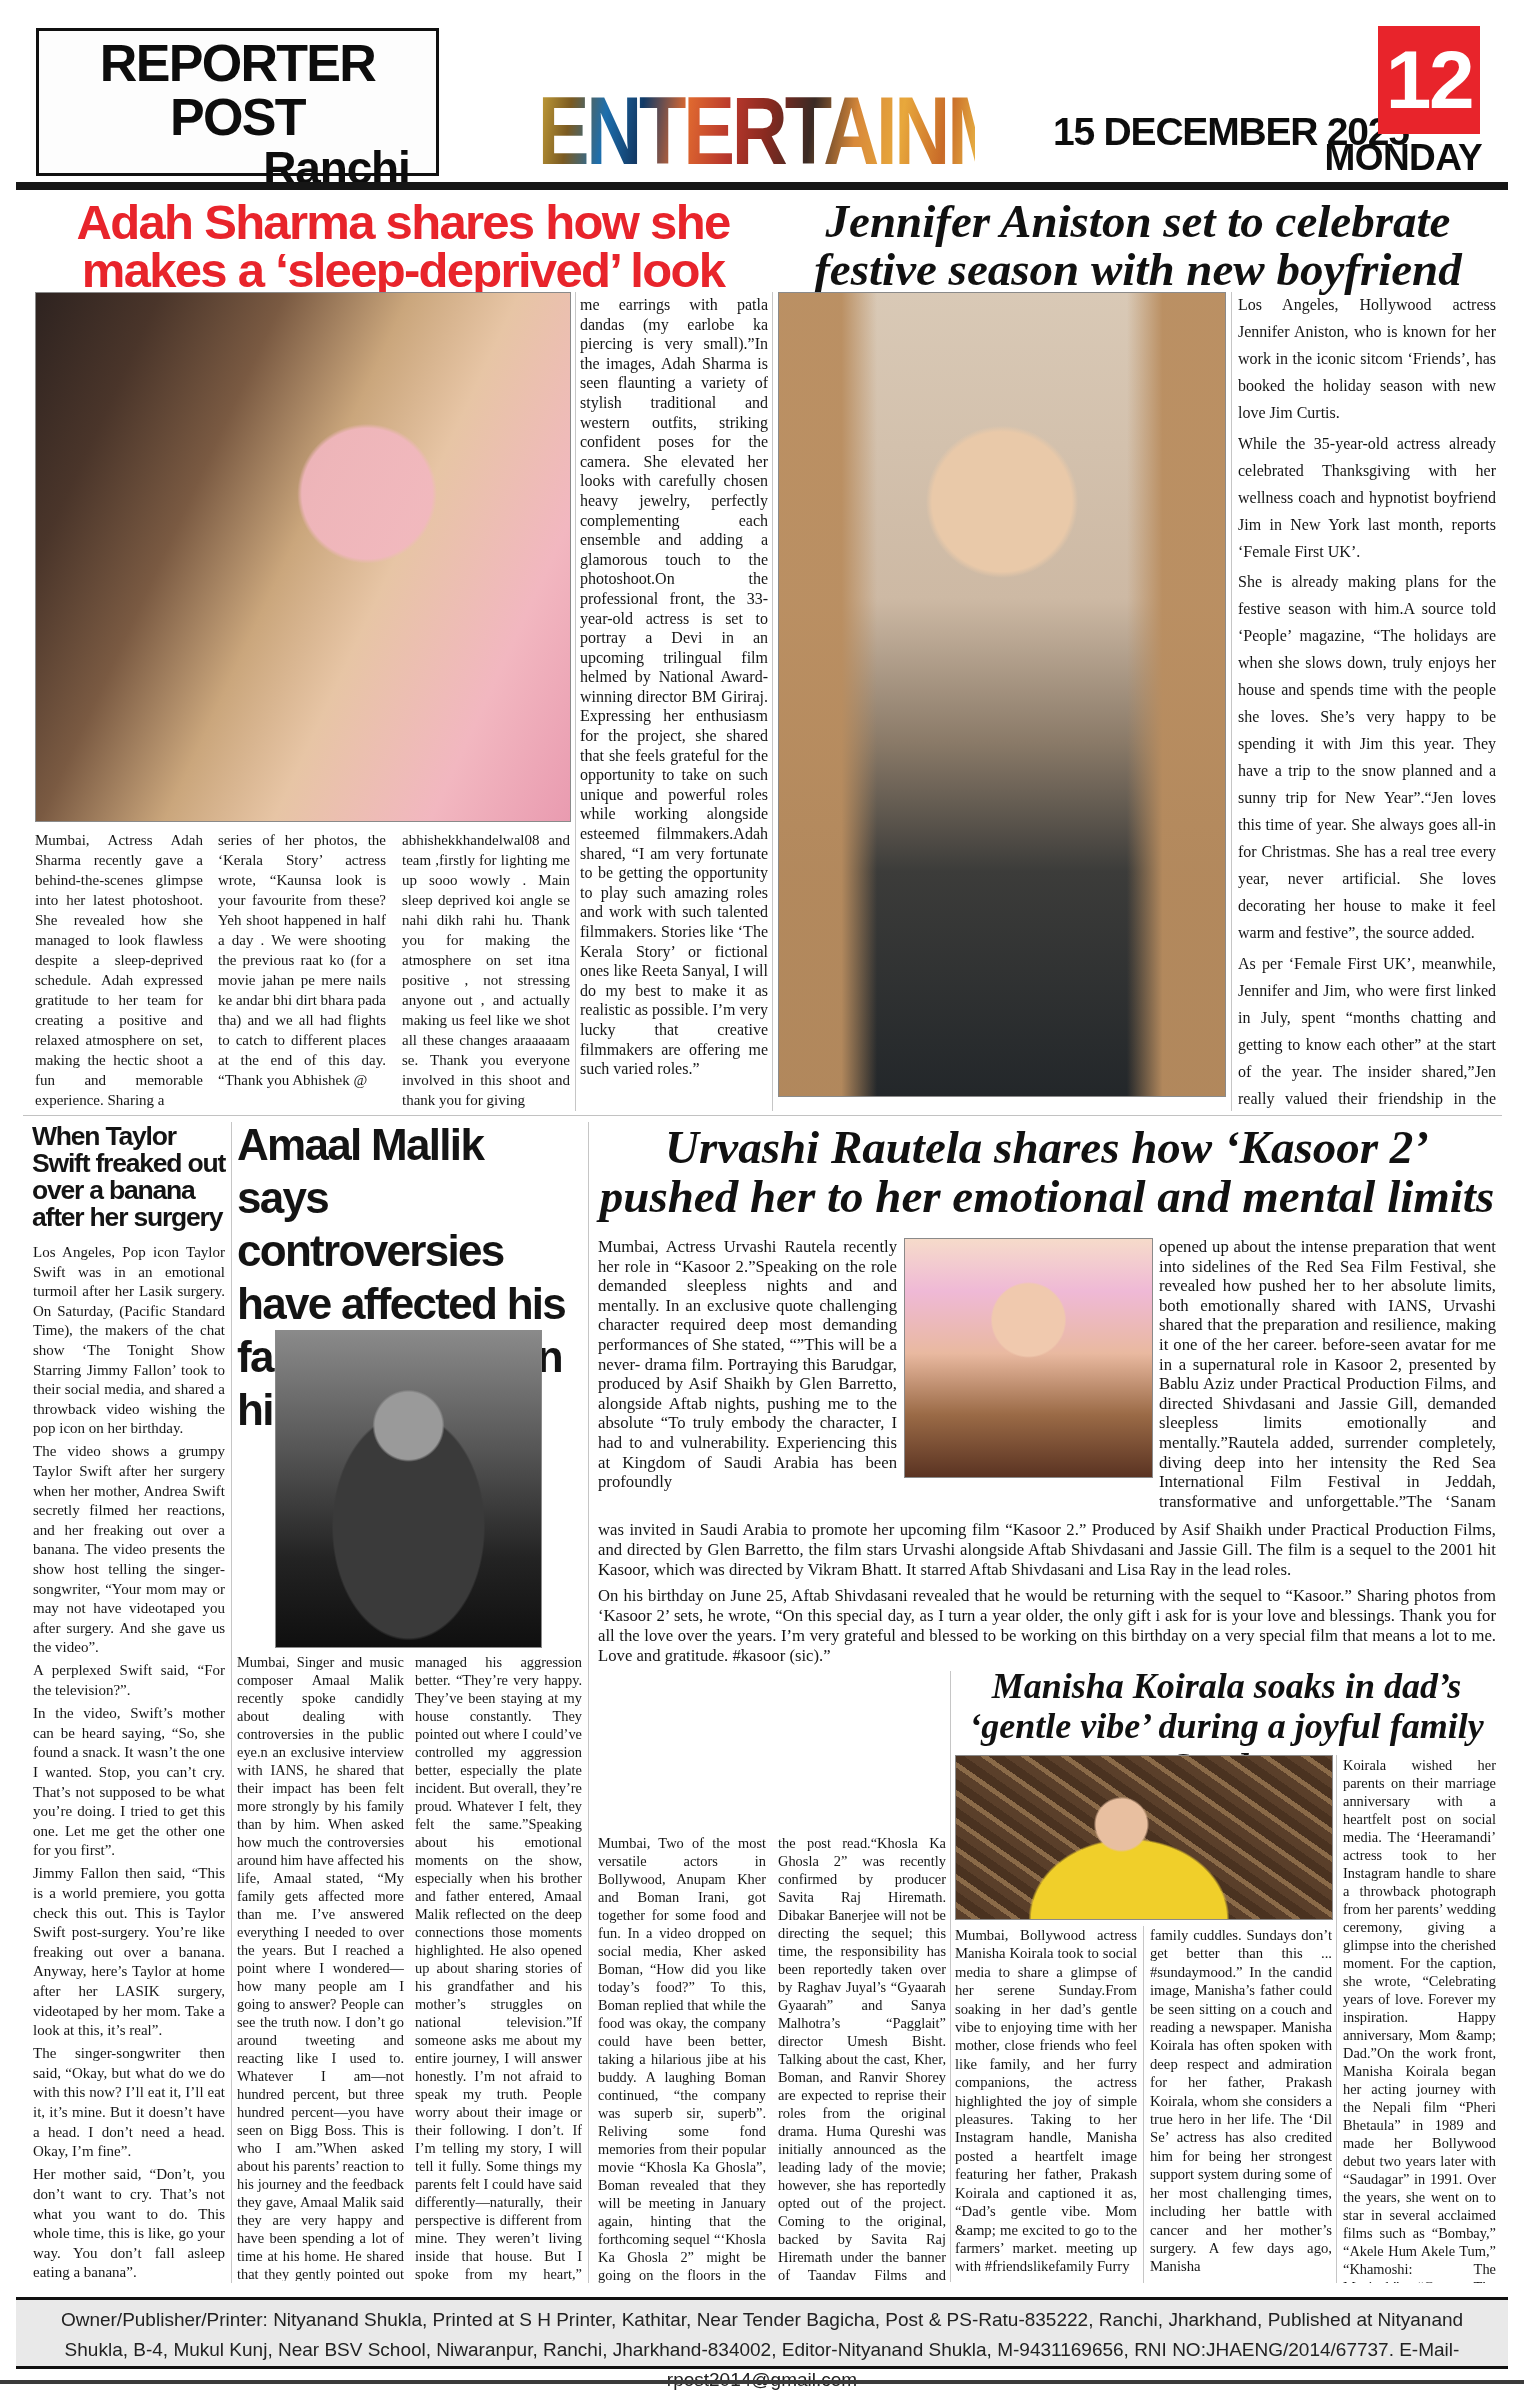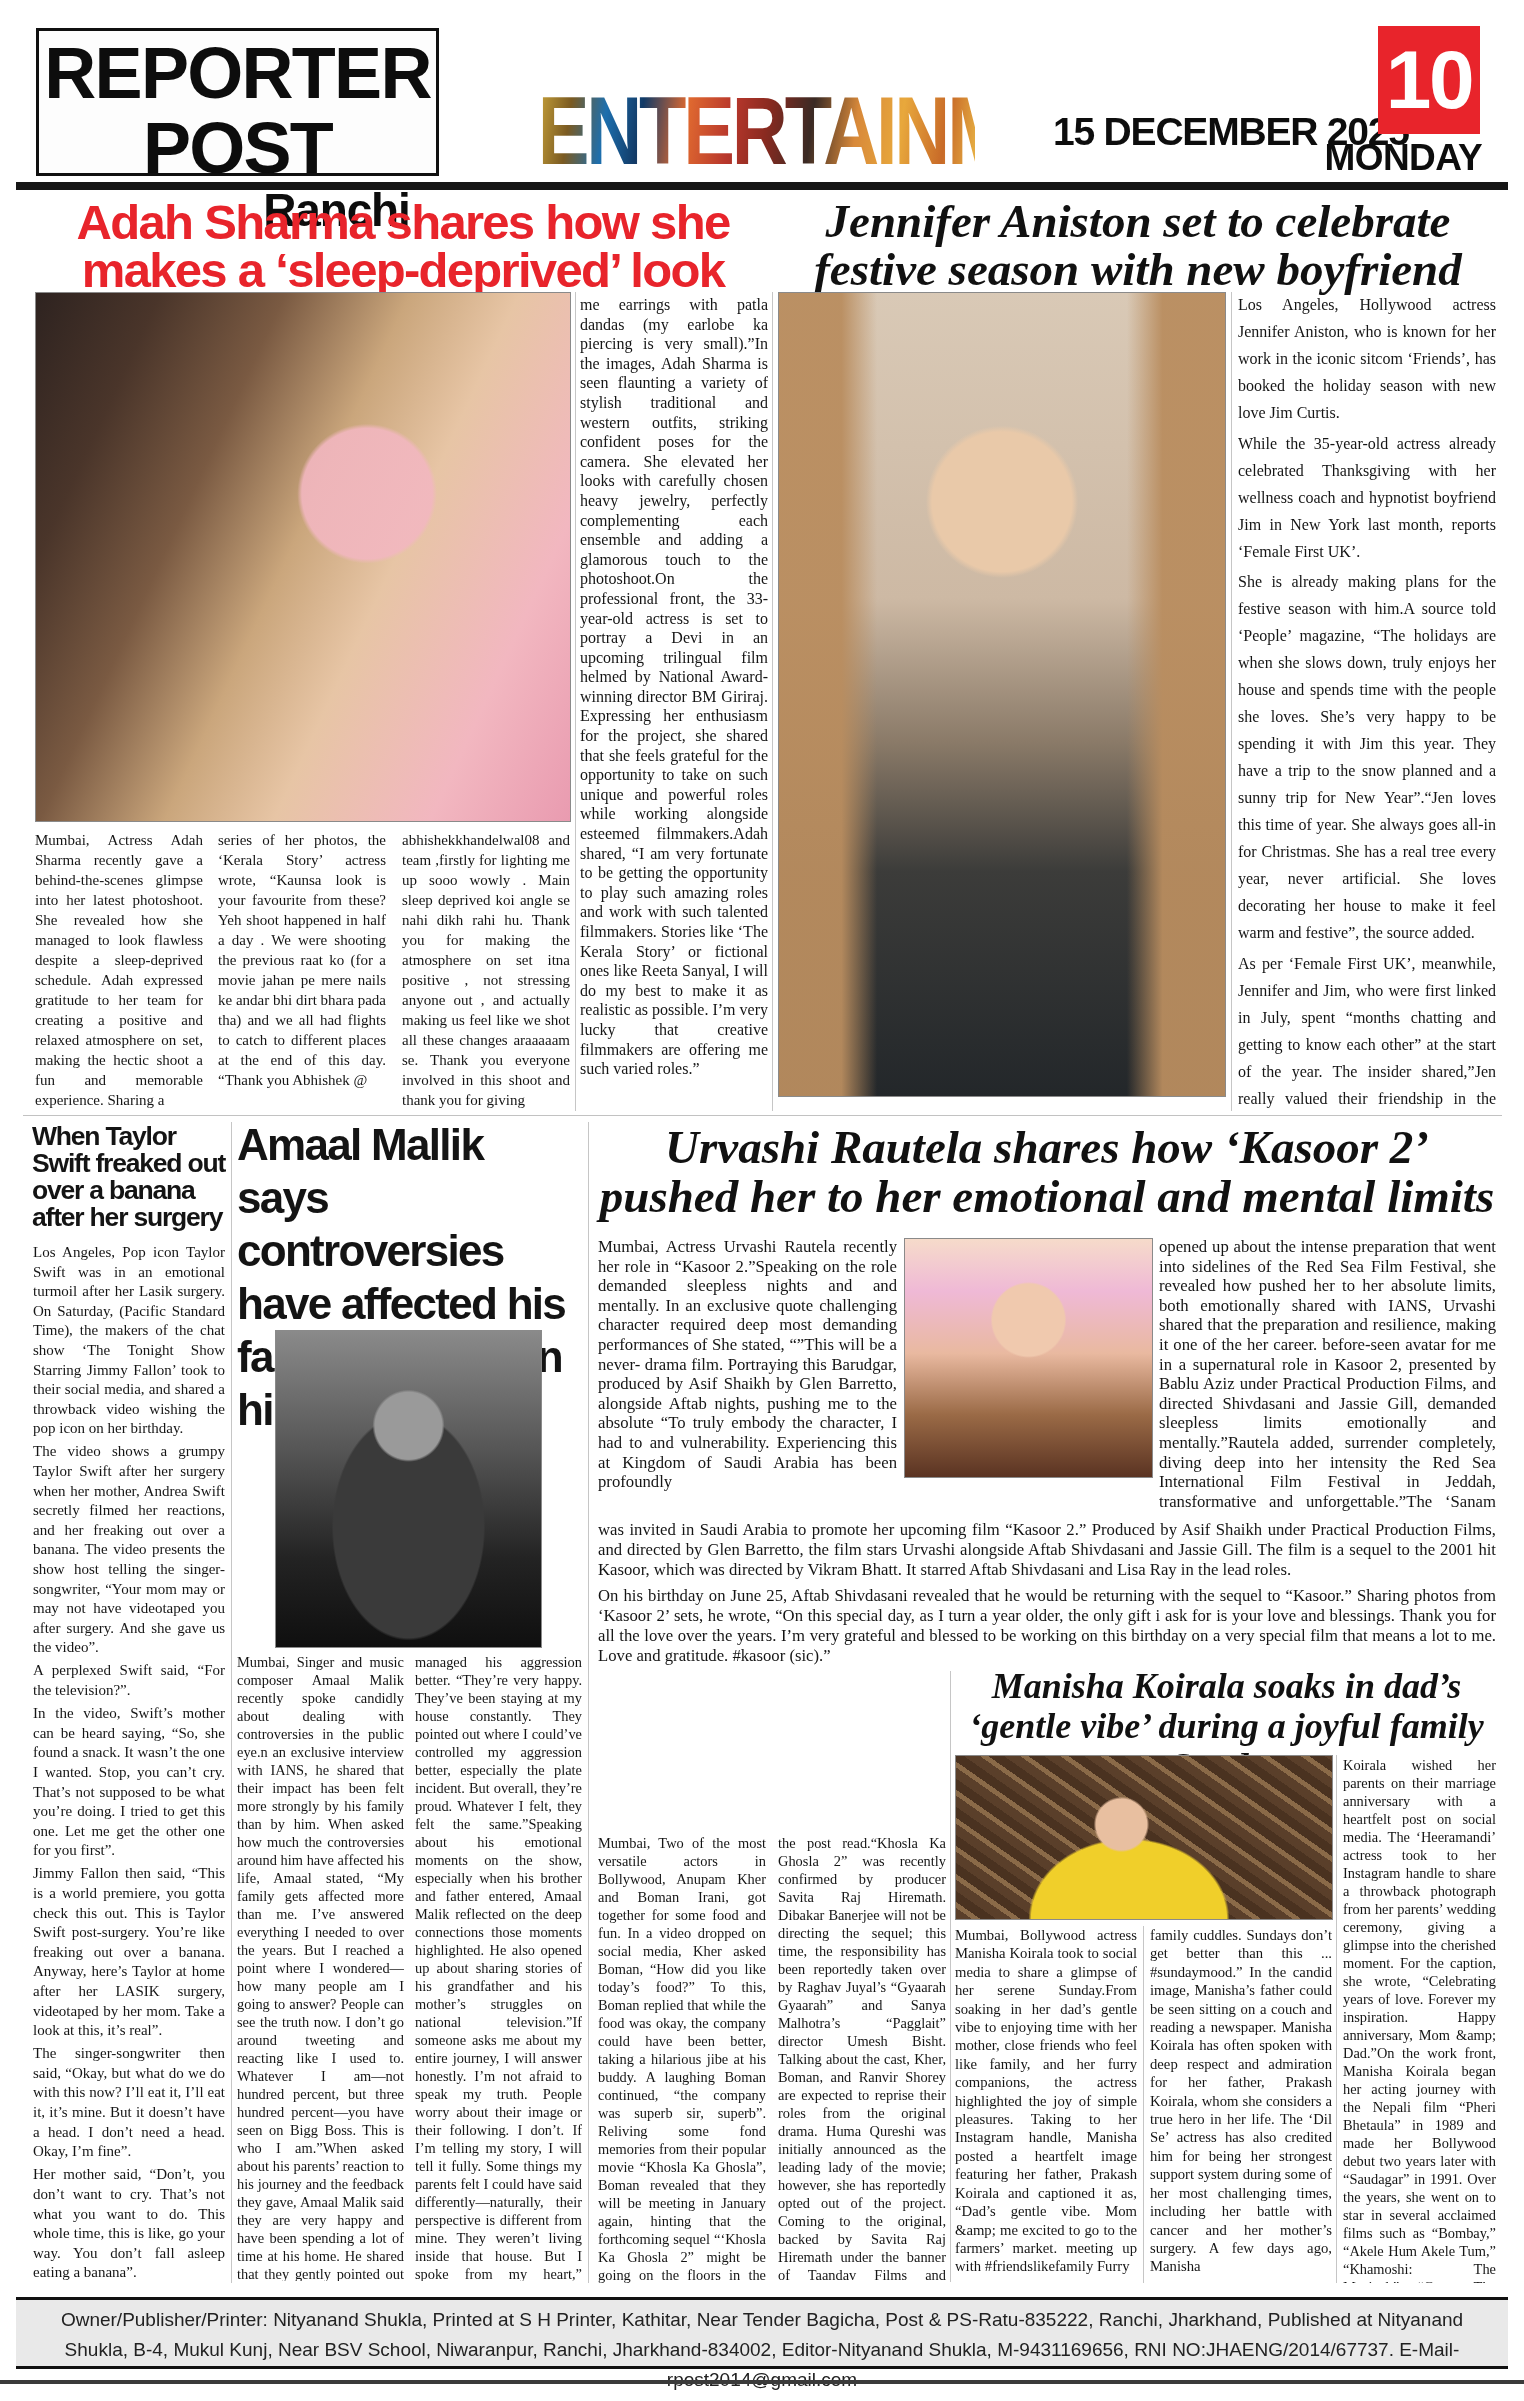--- a/index.html
+++ b/index.html
@@ -8,21 +8,21 @@
   .abs{position:absolute;}
   .serifcol{font-family:"Liberation Serif",serif;text-align:justify;color:#151515;overflow:hidden;}
   .serifcol p{margin:0 0 3.5px 0;}
   .cond{font-family:"Liberation Sans",sans-serif;font-weight:700;}
   .vrule{position:absolute;width:1.2px;background:#c6c6c6;}
   .hrule{position:absolute;background:#c2c2c2;height:1.2px;}
   .photo{position:absolute;border:0.6px solid #8a8a8a;}
   
   #rp-box{left:36px;top:28px;width:403px;height:148px;border:3.5px solid #101010;box-sizing:border-box;
           text-align:center;background:#fdfdfd;}
-  #rp-title{font-size:72px;letter-spacing:-1.7px;line-height:1.05;margin-top:4.6px;color:#0d0d0d;}
+  #rp-title{font-size:52px;letter-spacing:-1.7px;line-height:1.05;margin-top:4.6px;color:#0d0d0d;}
   #rp-city{font-size:46px;letter-spacing:-1.2px;text-align:right;padding-right:26.5px;line-height:1.0;color:#0d0d0d;}
   #masthead{left:483px;top:85px;width:547px;height:98px;text-align:center;}
   #masthead span{display:block;font-size:97px;font-weight:800;letter-spacing:-4px;line-height:92px;
       transform:scaleX(.8);transform-origin:center;white-space:nowrap;
       background:linear-gradient(100deg,#caa43a 0%,#7a5a22 8%,#1d6fae 16%,#123a66 24%,#e06a30 34%,#b8372c 44%,#8a2a20 52%,#3a2a24 62%,#d8893a 72%,#e8a83c 82%,#c86a28 92%,#e9b545 100%);
       -webkit-background-clip:text;background-clip:text;color:transparent;}
   #issue-date{left:1053px;top:110px;width:316px;height:48px;font-size:39px;letter-spacing:-1.2px;
       white-space:nowrap;color:#0d0d0d;text-align:right;}
   #page-box{left:1378px;top:26px;width:102px;height:108px;background:#e8242b;color:#fff;
       text-align:center;font-size:82px;line-height:108px;letter-spacing:-2.3px;}
@@ -44,21 +44,21 @@
 <div id="page">
 
   <div class="abs" id="rp-box">
     <div id="rp-title" class="cond">REPORTER POST</div>
     <div id="rp-city" class="cond">Ranchi</div>
   </div>
   <div class="abs" id="masthead">
     <span class="cond">ENTERTAINMENT</span>
   </div>
   <div class="abs cond" id="issue-date">15 DECEMBER 2025</div>
-  <div class="abs cond" id="page-box">10</div>
+  <div class="abs cond" id="page-box">12</div>
   <div class="abs cond" id="day-label">MONDAY</div>
   <div class="abs" id="header-rule"></div>
 
   <div class="abs cond headline-red" style="left:35px;top:198px;width:736px;height:97px;font-size:49px;line-height:48px;">Adah Sharma shares how she makes a ‘sleep-deprived’ look flawless</div>
   <div class="photo" style="left:35px;top:292px;width:534px;height:528px;
        background:
          radial-gradient(circle at 62% 38%, rgba(242,183,192,.9) 0 14%, rgba(242,183,192,0) 15%),
          linear-gradient(115deg,#2e2320 0%,#4a352a 16%,#7a5a42 32%,#caa67c 48%,#e7c5a5 62%,#f2b7c0 82%,#e99bb0 100%);"></div>
   <div class="abs serifcol" style="left:580px;top:295px;width:188px;height:817px;font-size:16px;line-height:19.6px;">me earrings with patla dandas (my earlobe ka piercing is very small).”In the images, Adah Sharma is seen flaunting a variety of stylish traditional and western outfits, striking confident poses for the camera. She elevated her looks with carefully chosen heavy jewelry, perfectly complementing each ensemble and adding a glamorous touch to the photoshoot.On the professional front, the 33-year-old actress is set to portray a Devi in an upcoming trilingual film helmed by National Award-winning director BM Giriraj. Expressing her enthusiasm for the project, she shared that she feels grateful for the opportunity to take on such unique and powerful roles while working alongside esteemed filmmakers.Adah shared, “I am very fortunate to be getting the opportunity to play such amazing roles and work with such talented filmmakers. Stories like ‘The Kerala Story’ or fictional ones like Reeta Sanyal, I will do my best to make it as realistic as possible. I’m very lucky that creative filmmakers are offering me such varied roles.”</div>
   <div class="abs serifcol" style="left:35px;top:830px;width:168px;height:284px;font-size:15px;line-height:20px;">Mumbai, Actress Adah Sharma recently gave a behind-the-scenes glimpse into her latest photoshoot. She revealed how she managed to look flawless despite a sleep-deprived schedule. Adah expressed gratitude to her team for creating a positive and relaxed atmosphere on set, making the hectic shoot a fun and memorable experience. Sharing a</div>

